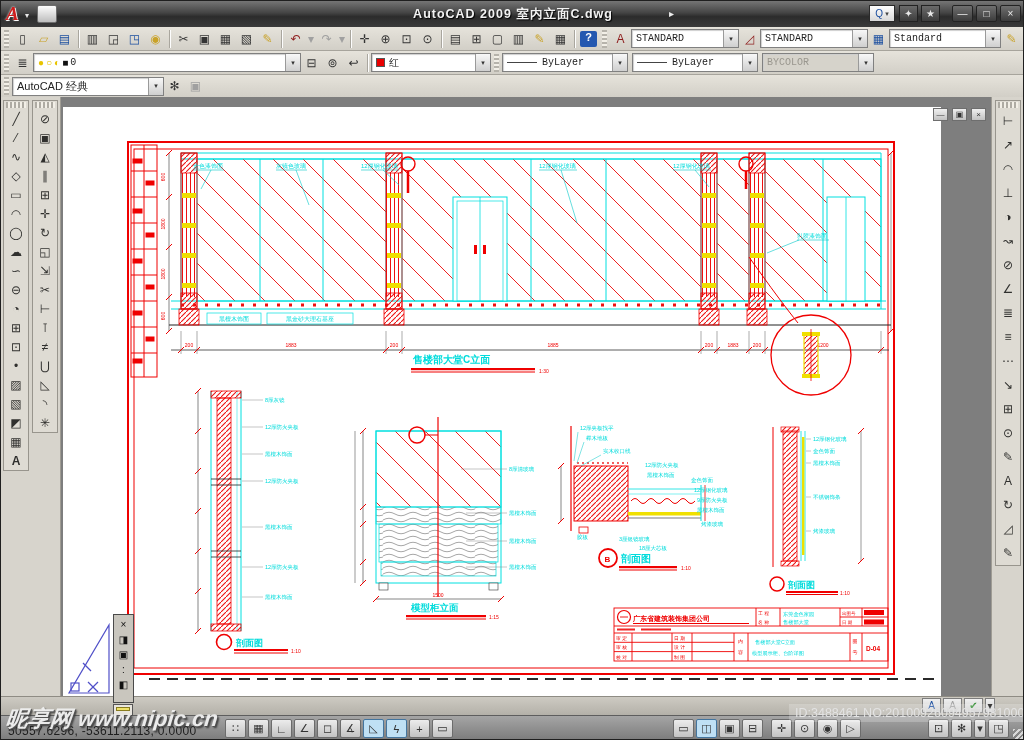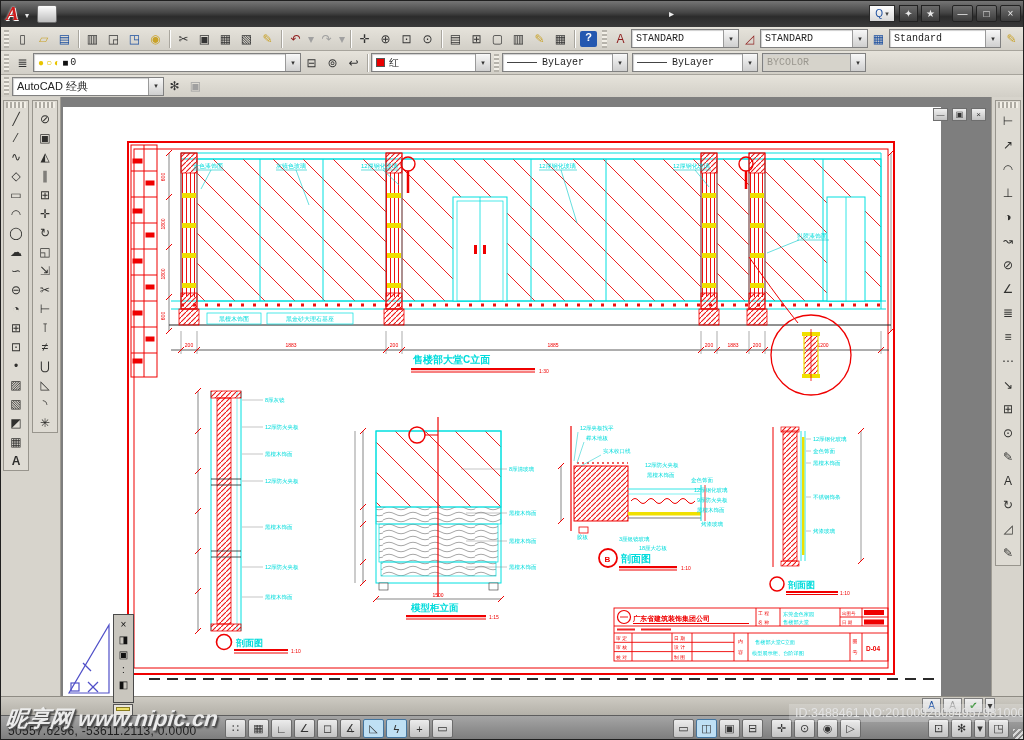--- a/index.html
+++ b/index.html
@@ -99,20 +99,21 @@
 </style>
 </head>
 <body>
 
 <div class="app">
 
   <div class="titlebar">
     <span class="logoA">A</span>
     <span class="logo-arr">▾</span>
     <span class="blank-btn"></span>
+    <span class="tb-title">AutoCAD 2009 室内立面C.dwg</span>
     <span class="tb-play">▸</span>
     <span class="mag-btn">
       <span>Q</span>
       <span style="font-size:7px;color:#444">▾</span>
     </span>
     <span class="tb-sq" style="left:898px">
         <span>✦</span>
       </span>
     <span class="tb-sq" style="left:920px">
         <span>★</span>
@@ -204,21 +205,21 @@
     <div class="combo" style="width:126px">
       <span class="lt-line"></span>
       <span class="cval">ByLayer</span>
       <span class="carr">▾</span>
     </div>
     <div class="combo" style="width:126px;margin-left:4px">
       <span class="lt-line"></span>
       <span class="cval">ByLayer</span>
       <span class="carr">▾</span>
     </div>
-    <div class="combo dis" style="width:104px;margin-left:4px">
+    <div class="combo dis" style="width:112px;margin-left:4px">
       <span class="cval">BYCOLOR</span>
       <span class="carr">▾</span>
     </div>
   </div>
 
   <div class="trow row4">
     <span class="grip"></span>
     <div class="combo" style="width:152px">
       <span class="cval" style="font-family:'Liberation Sans',sans-serif;font-size:11px">AutoCAD 经典</span>
       <span class="carr">▾</span>

